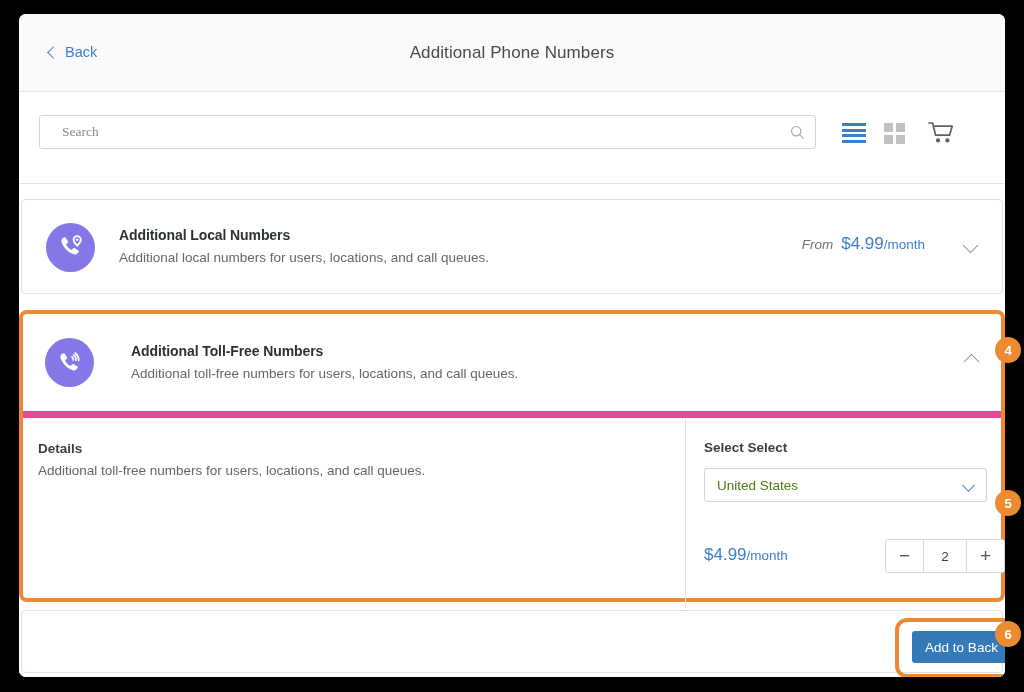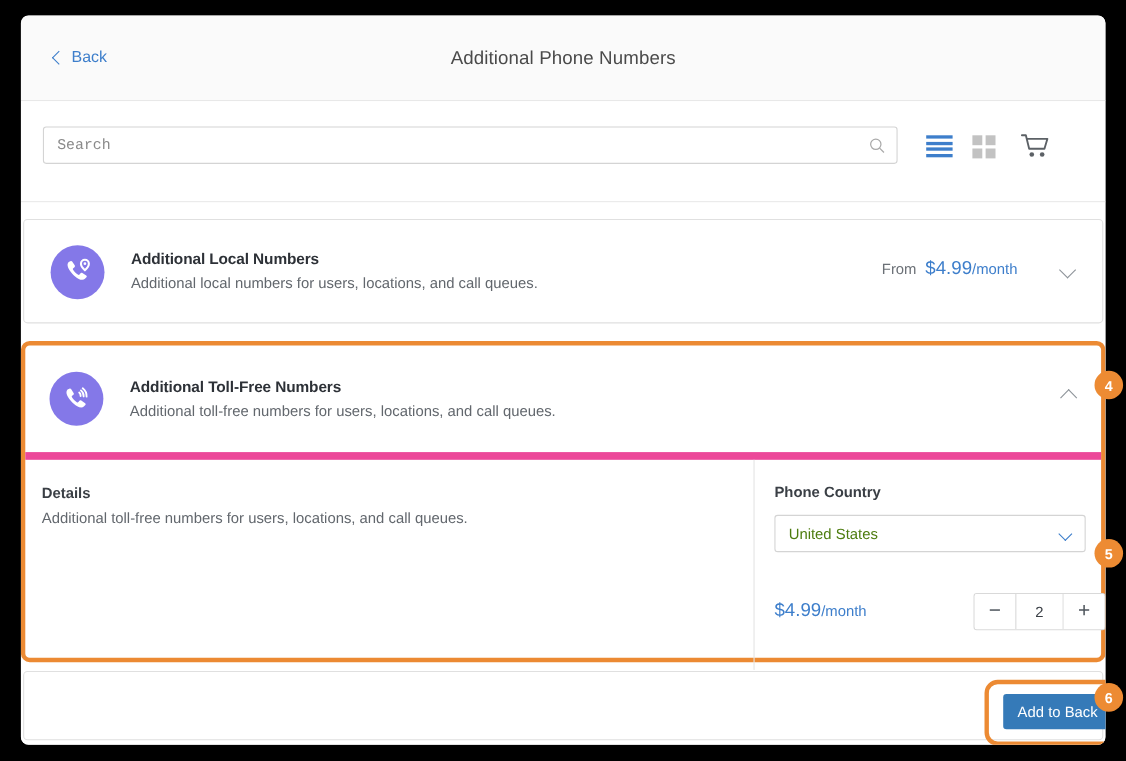--- a/index.html
+++ b/index.html
@@ -71,26 +71,26 @@
   #search-wrap {
     position: absolute;
     left: 20px; top: 23px;
     width: 777px; height: 34px;
     border: 1px solid #d4d4d4;
     border-radius: 3px;
     background: #fff;
   }
   #search-input {
     position: absolute;
-    left: 0; top: 0;
+    left: 10px; top: 0;
     width: 745px; height: 32px;
     border: none; outline: none;
     background: transparent;
     padding: 0 12px;
-    font-family: Liberation Mono, monospace;
+    font-family: Liberation Serif, serif;
     font-size: 13.5px;
     color: #3b82f6;
   }
   #search-input::placeholder { color: #8a8a8a; }
   #search-icon {
     position: absolute;
     right: 10px; top: 9px;
     width: 15px; height: 15px;
   }
   .iconbtn {
@@ -162,21 +162,21 @@
     margin-top: 7px;
     font-size: 13.5px;
     color: #62676d;
   }
   .price-block {
     position: absolute;
     right: 77px; top: 34px;
     display: flex; align-items: baseline; gap: 8px;
     white-space: nowrap;
   }
-  .price-from { font-size: 13.5px; color: #6b7076; }
+  .price-from { font-size: 13.5px; color: #6b7076; font-style: italic; }
   .price-main { font-size: 17px; color: #3d7ecb; }
   .price-main .per { font-size: 13.5px; }
   .chev-toggle {
     position: absolute;
     right: 22px; top: 40px;
     width: 15px; height: 15px;
     cursor: pointer;
   }
   .chev-toggle i {
     display: block;
@@ -191,21 +191,21 @@
   #card-tollfree {
     top: 126px;
     height: 292px;
     border: 4px solid #ec8a33;
     border-radius: 8px;
     left: 0px;
     width: 986px;
   }
   #card-tollfree .card-head { height: 97px; }
   #card-tollfree .prod-icon { left: 22px; top: 24px; }
-  #card-tollfree .prod-text { left: 95px; top: 29px; }
+  #card-tollfree .prod-text { left: 108px; top: 29px; }
   #card-tollfree .chev-toggle { right: 20px; top: 42px; }
 
   .card-body {
     position: relative;
     height: 191px;
     border-top: 7px solid #ec4899;
   }
   .divider-v {
     position: absolute;
     left: 662px; top: 0;
@@ -430,21 +430,21 @@
 
         <div class="card-body">
           <div class="divider-v"></div>
 
           <div id="details-col">
             <div class="details-label">Details</div>
             <div class="details-text">Additional toll-free numbers for users, locations, and call queues.</div>
           </div>
 
           <div id="country-col">
-            <div class="field-label">Phone Country</div>
+            <div class="field-label">Select Select</div>
             <div id="country-select">
               <span>United States</span>
               <span class="selchev"></span>
             </div>
           </div>
 
           <div id="price-row">
             <div id="tf-price"><span>$4.99</span><span class="per">/month</span></div>
             <div id="stepper">
               <div class="sbtn">−</div>

